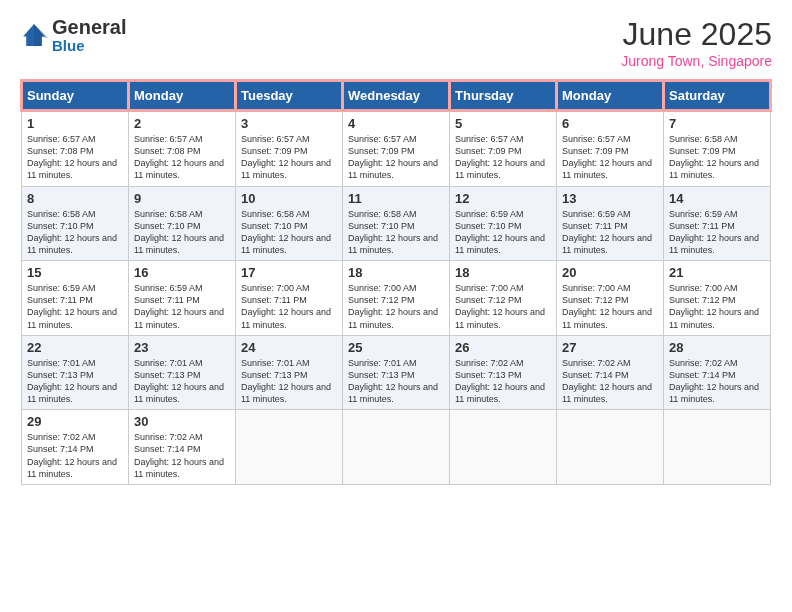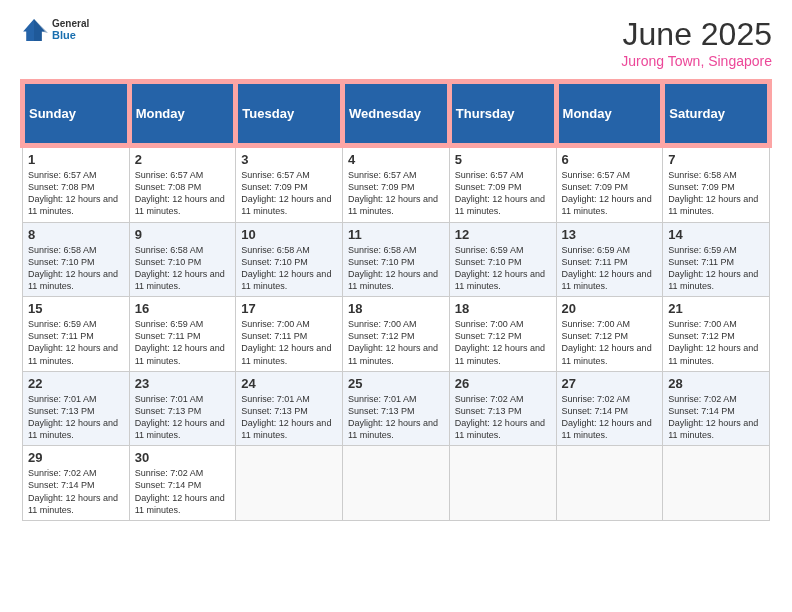--- a/index.html
+++ b/index.html
@@ -20,26 +20,26 @@
       display: flex;
       align-items: center;
       gap: 4px;
     }
     .logo-text {
       display: flex;
       flex-direction: column;
       line-height: 1.1;
     }
     .logo-general {
-      font-size: 10px;
+      font-size: 20px;
       font-weight: bold;
       color: #333;
     }
     .logo-blue {
-      font-size: 11px;
+      font-size: 15px;
       font-weight: bold;
       color: #1a6faf;
     }
     .logo-icon {
       width: 28px;
       height: 28px;
     }
     .title-area {
       text-align: right;
     }
@@ -55,23 +55,23 @@
     .calendar {
       width: 100%;
       border-collapse: collapse;
       border: 1px solid #ccc;
     }
     .calendar th {
       background: #2563a8;
       color: #fff;
       font-size: 13px;
       font-weight: bold;
-      padding: 22px 4px;
+      padding: 6px 4px;
       text-align: left;
-      border: 5px solid #fca5a5;
+      border: 3px solid #fca5a5;
     }
     .calendar td {
       vertical-align: top;
       border: 1px solid #ccc;
       padding: 4px 5px;
       width: 107px;
       min-height: 80px;
       background: #fff;
       font-size: 9.5px;
       color: #333;

